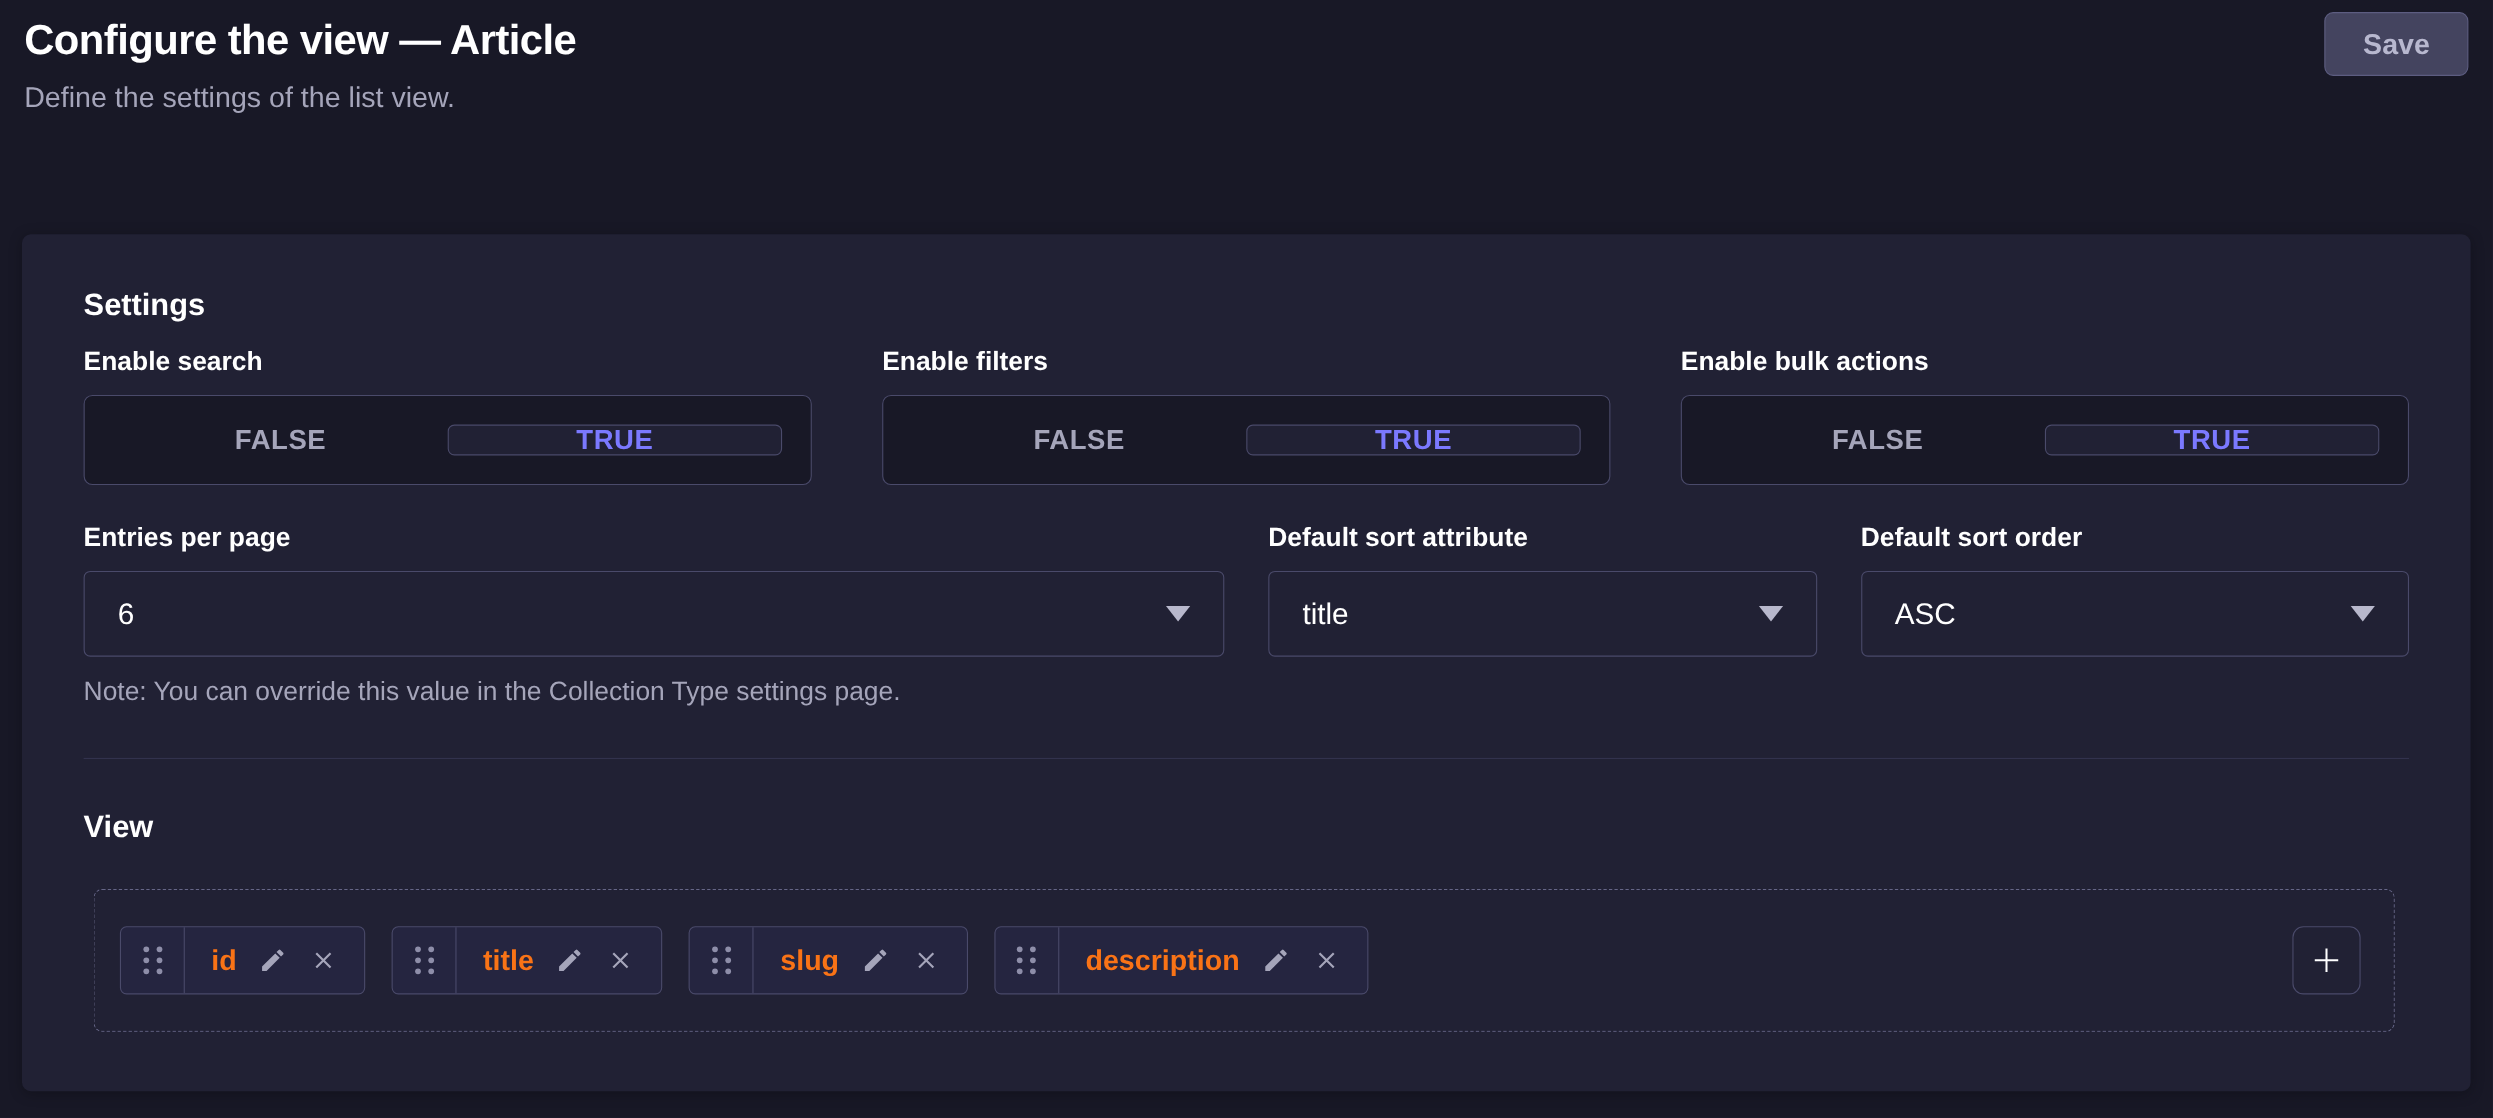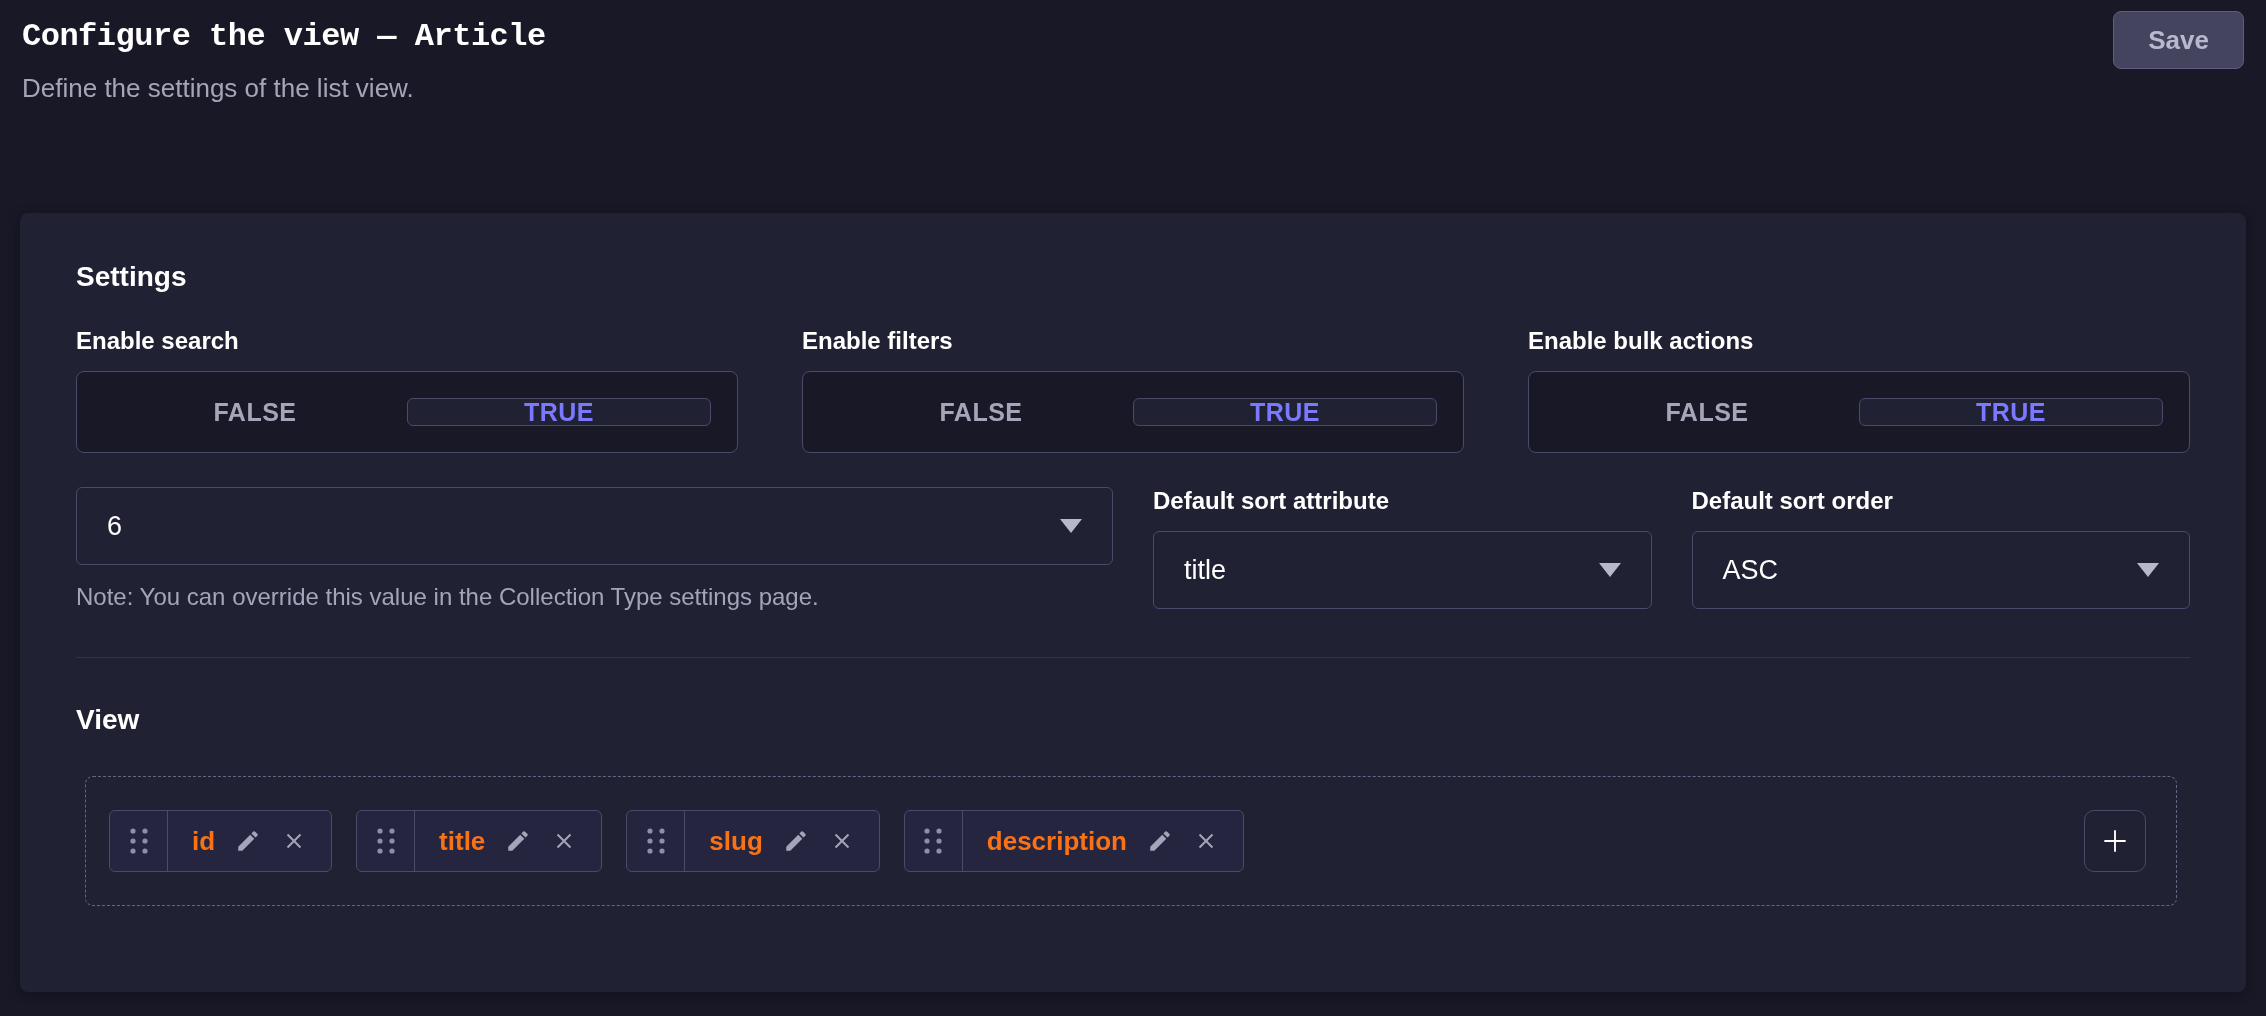--- a/index.html
+++ b/index.html
@@ -7,42 +7,42 @@
   body {
     background:#181826;
     font-family:"Liberation Sans", sans-serif;
     color:#ffffff;
     overflow:hidden;
     position:relative;
   }
 
   
   .header { padding:10px 22px 0 22px; position:relative; }
-  .page-title { font-size:32px; font-weight:700; letter-spacing:-0.5px; line-height:54px; color:#ffffff;font-family:Liberation Mono, monospace; }
+  .page-title { font-size:38px; font-weight:700; letter-spacing:-0.5px; line-height:54px; color:#ffffff; }
   .page-subtitle { margin-top:8px; font-size:26px; line-height:32px; color:#a5a5ba; }
   .save-btn {
     position:absolute; top:11px; right:22px;
     background:#44445f; border:1px solid #5d5d81; border-radius:8px;
     color:#b8b8cf; font-size:26px; font-weight:600;
     padding:0 34px; height:58px; line-height:56px;
     font-family:"Liberation Sans", sans-serif; cursor:pointer;
   }
 
   
   .panel {
     position:absolute; left:20px; top:213px; width:2226px; height:779px;
     background:#212134; border-radius:8px;
     box-shadow:0 2px 12px rgba(0,0,0,0.25);
     padding:48px 56px;
   }
   .section-heading { font-size:28px; font-weight:600; color:#ffffff; }
 
   
   .toggles-row {
-    margin-top:34px;
+    margin-top:22px;
     display:grid; grid-template-columns:repeat(3,1fr); column-gap:64px;
   }
   .selects-row {
     margin-top:34px;
     display:grid; grid-template-columns:repeat(4,1fr); column-gap:40px;
   }
   .field-label { display:block; font-size:24px; font-weight:600; color:#ffffff; margin-bottom:16px; }
   .span-2 { grid-column:span 2; }
 
   
@@ -143,20 +143,21 @@
       <div class="toggle">
         <div class="toggle-opt">FALSE</div>
         <div class="toggle-opt selected">TRUE</div>
       </div>
     </div>
   </div>
 
   <div class="selects-row">
 
     <div class="span-2">
+      <span class="field-label">Entries per page</span>
       <div class="select">
         <span class="select-value">6</span>
         <span class="caret"></span>
       </div>
       <div class="hint">Note: You can override this value in the Collection Type settings page.</div>
     </div>
 
     <div>
       <span class="field-label">Default sort attribute</span>
       <div class="select">

